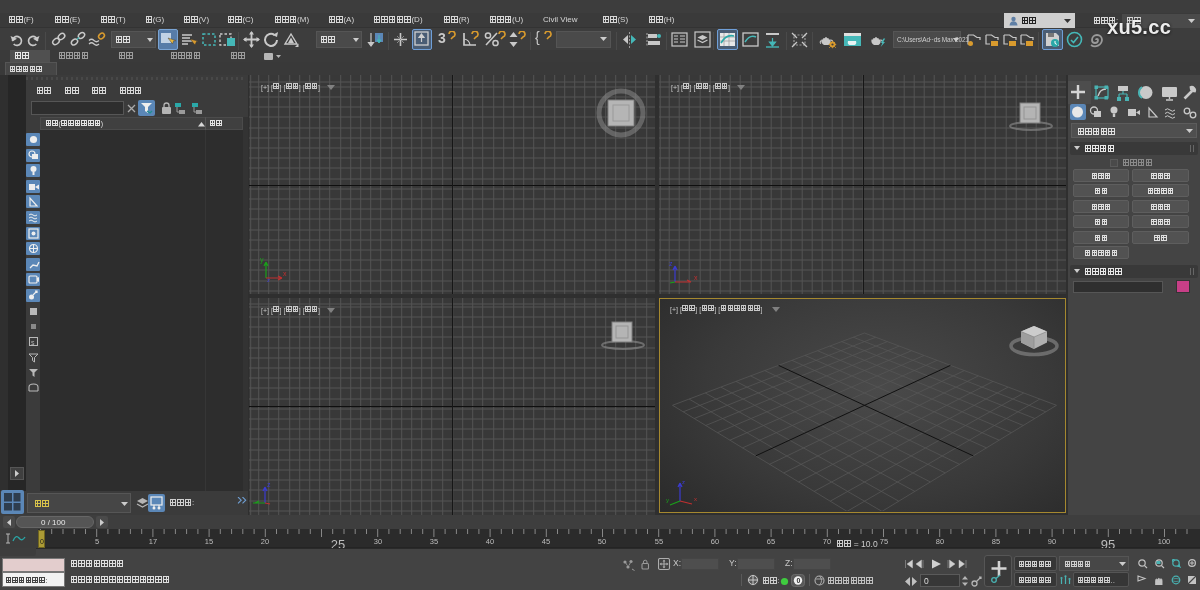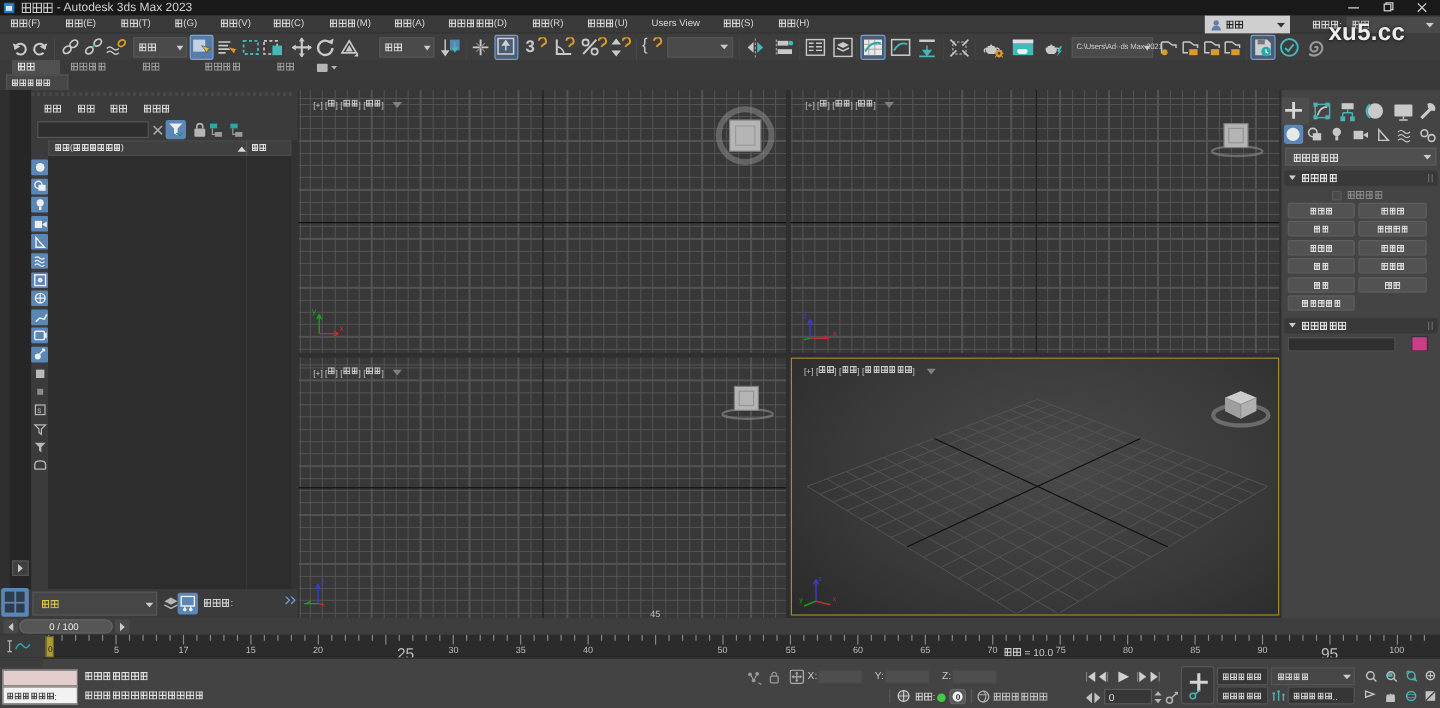--- a/index.html
+++ b/index.html
@@ -7,47 +7,33 @@
 #app{position:relative;width:1200px;height:590px;background:#3d3d3d;overflow:hidden;font-size:8px}
 b.z,b.z6,b.z8,b.zt{display:inline-block;vertical-align:top;width:7px;height:7.5px;margin:0 .6px;background:currentColor;
 -webkit-mask:linear-gradient(#000,#000) 0 0/100% 1px no-repeat,linear-gradient(#000,#000) 0 50%/100% 1px no-repeat,linear-gradient(#000,#000) 0 100%/100% 1px no-repeat,linear-gradient(#000,#000) 0 0/1px 100% no-repeat,linear-gradient(#000,#000) 50% 0/1px 100% no-repeat,linear-gradient(#000,#000) 100% 0/1px 100% no-repeat;}
 b.z6{width:5.5px;height:6px}
 b.z8{width:8px;height:8.5px}
 b.zt{width:6.5px;height:7px}
 .t{white-space:nowrap;line-height:1}
 .vl{font-size:7px;color:#c8c8c8;letter-spacing:0}
 </style></head><body>
 <div id="app">
-<div class="ab" style="left:0;top:0;width:1200px;height:13px;background:#191919">
-<svg class="ab" style="left:3px;top:2px" width="10" height="10">
-        <rect x="0" y="0" width="9" height="9" fill="#1b6bab"></rect>
-        <rect x="1" y="1" width="7" height="7" fill="#2e88cf"></rect>
-        <rect x="2" y="3" width="5" height="4" fill="#dce9f5"></rect>
-      </svg>
-<span class="ab t" style="left:17px;top:2px;font-size:10px;color:#cfcfcf"><b class="z8"></b><b class="z8"></b><b class="z8"></b>&nbsp;- Autodesk 3ds Max 2023</span>
-<svg class="ab" style="left:1120px;top:0" width="80" height="13">
-        <path d="M3.5 6.5h9" stroke="#d8d8d8" stroke-width="1"></path>
-        <rect x="33.5" y="3.5" width="5.5" height="5.5" fill="none" stroke="#d8d8d8" stroke-width="1"></rect>
-        <path d="M35 3.5v-1.2h5.7v5.7h-1.3" fill="none" stroke="#d8d8d8" stroke-width="1"></path>
-        <path d="M61.5 2.8l7 7M68.5 2.8l-7 7" stroke="#d8d8d8" stroke-width="1"></path>
-      </svg>
-</div>
 <div class="ab" style="left:0;top:13px;width:1200px;height:15px;background:#3a3a3a;border-bottom:1px solid #333">
 <span class="ab t" style="left:8px;top:3px;font-size:8px;color:#d6d6d6"><b class="zt"></b><b class="zt"></b>(F)</span>
 <span class="ab t" style="left:54px;top:3px;font-size:8px;color:#d6d6d6"><b class="zt"></b><b class="zt"></b>(E)</span>
 <span class="ab t" style="left:100px;top:3px;font-size:8px;color:#d6d6d6"><b class="zt"></b><b class="zt"></b>(T)</span>
 <span class="ab t" style="left:145px;top:3px;font-size:8px;color:#d6d6d6"><b class="zt"></b>(G)</span>
 <span class="ab t" style="left:183px;top:3px;font-size:8px;color:#d6d6d6"><b class="zt"></b><b class="zt"></b>(V)</span>
 <span class="ab t" style="left:227px;top:3px;font-size:8px;color:#d6d6d6"><b class="zt"></b><b class="zt"></b>(C)</span>
 <span class="ab t" style="left:274px;top:3px;font-size:8px;color:#d6d6d6"><b class="zt"></b><b class="zt"></b><b class="zt"></b>(M)</span>
 <span class="ab t" style="left:328px;top:3px;font-size:8px;color:#d6d6d6"><b class="zt"></b><b class="zt"></b>(A)</span>
 <span class="ab t" style="left:373px;top:3px;font-size:8px;color:#d6d6d6"><b class="zt"></b><b class="zt"></b><b class="zt"></b><b class="zt"></b><b class="zt"></b>(D)</span>
 <span class="ab t" style="left:443px;top:3px;font-size:8px;color:#d6d6d6"><b class="zt"></b><b class="zt"></b>(R)</span>
 <span class="ab t" style="left:489px;top:3px;font-size:8px;color:#d6d6d6"><b class="zt"></b><b class="zt"></b><b class="zt"></b>(U)</span>
-<span class="ab t" style="left:543px;top:3px;font-size:8px;color:#d6d6d6">Users View</span>
+<span class="ab t" style="left:543px;top:3px;font-size:8px;color:#d6d6d6">Civil View</span>
 <span class="ab t" style="left:602px;top:3px;font-size:8px;color:#d6d6d6"><b class="zt"></b><b class="zt"></b>(S)</span>
 <span class="ab t" style="left:648px;top:3px;font-size:8px;color:#d6d6d6"><b class="zt"></b><b class="zt"></b>(H)</span>
 <div class="ab" style="left:1004px;top:0;width:71px;height:15px;background:#cfcfcf">
         <svg class="ab" style="left:5px;top:3px" width="9" height="10">
           <circle cx="4.5" cy="3" r="2.2" fill="#5f7fa5"></circle>
           <path d="M0.5 9.5c.4-3 1.8-4.2 4-4.2s3.6 1.2 4 4.2z" fill="#5f7fa5"></path>
         </svg>
         <span class="ab t" style="left:17px;top:4px;color:#222"><b class="zt"></b><b class="zt"></b></span>
         <svg class="ab" style="left:60px;top:6px" width="8" height="5">
           <path d="M0 0h7l-3.5 4z" fill="#333"></path>
@@ -619,21 +605,21 @@
     </svg>
 <span class="ab t" style="left:40px;top:538px;font-size:7.5px;color:#bdbdbd;transform:translateX(-50%)">0</span>
 <span class="ab t" style="left:97px;top:538px;font-size:7.5px;color:#bdbdbd;transform:translateX(-50%)">5</span>
 <span class="ab t" style="left:153px;top:538px;font-size:7.5px;color:#bdbdbd;transform:translateX(-50%)">17</span>
 <span class="ab t" style="left:209px;top:538px;font-size:7.5px;color:#bdbdbd;transform:translateX(-50%)">15</span>
 <span class="ab t" style="left:265px;top:538px;font-size:7.5px;color:#bdbdbd;transform:translateX(-50%)">20</span>
 <span class="ab t" style="left:338px;top:538px;font-size:13px;color:#bdbdbd;transform:translateX(-50%)">25</span>
 <span class="ab t" style="left:378px;top:538px;font-size:7.5px;color:#bdbdbd;transform:translateX(-50%)">30</span>
 <span class="ab t" style="left:434px;top:538px;font-size:7.5px;color:#bdbdbd;transform:translateX(-50%)">35</span>
 <span class="ab t" style="left:490px;top:538px;font-size:7.5px;color:#bdbdbd;transform:translateX(-50%)">40</span>
-<span class="ab t" style="left:546px;top:508px;font-size:7.5px;color:#bdbdbd;transform:translateX(-50%)">45</span>
+<span class="ab t" style="left:546px;top:538px;font-size:7.5px;color:#bdbdbd;transform:translateX(-50%)">45</span>
 <span class="ab t" style="left:602px;top:538px;font-size:7.5px;color:#bdbdbd;transform:translateX(-50%)">50</span>
 <span class="ab t" style="left:659px;top:538px;font-size:7.5px;color:#bdbdbd;transform:translateX(-50%)">55</span>
 <span class="ab t" style="left:715px;top:538px;font-size:7.5px;color:#bdbdbd;transform:translateX(-50%)">60</span>
 <span class="ab t" style="left:771px;top:538px;font-size:7.5px;color:#bdbdbd;transform:translateX(-50%)">65</span>
 <span class="ab t" style="left:827px;top:538px;font-size:7.5px;color:#bdbdbd;transform:translateX(-50%)">70</span>
 <span class="ab t" style="left:884px;top:538px;font-size:7.5px;color:#bdbdbd;transform:translateX(-50%)">75</span>
 <span class="ab t" style="left:940px;top:538px;font-size:7.5px;color:#bdbdbd;transform:translateX(-50%)">80</span>
 <span class="ab t" style="left:996px;top:538px;font-size:7.5px;color:#bdbdbd;transform:translateX(-50%)">85</span>
 <span class="ab t" style="left:1052px;top:538px;font-size:7.5px;color:#bdbdbd;transform:translateX(-50%)">90</span>
 <span class="ab t" style="left:1108px;top:538px;font-size:13px;color:#bdbdbd;transform:translateX(-50%)">95</span>

